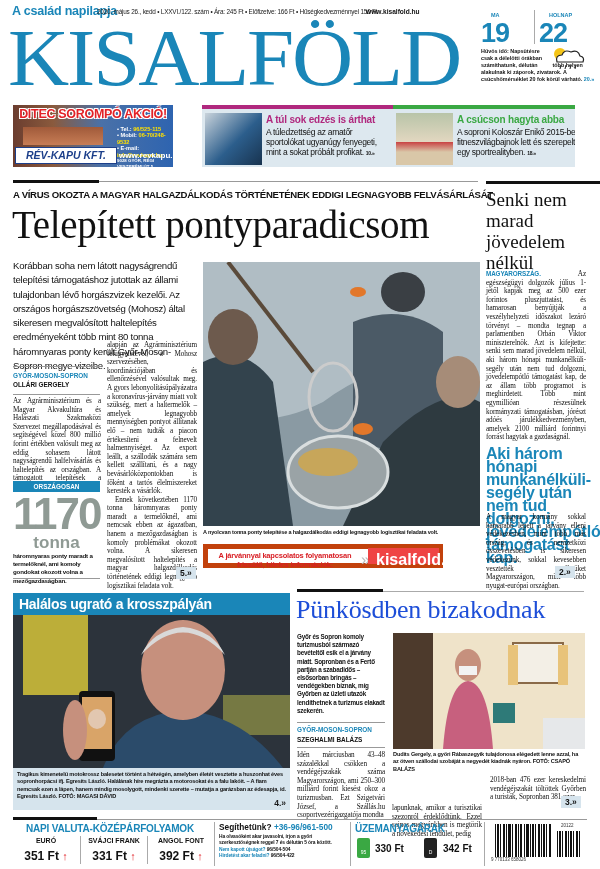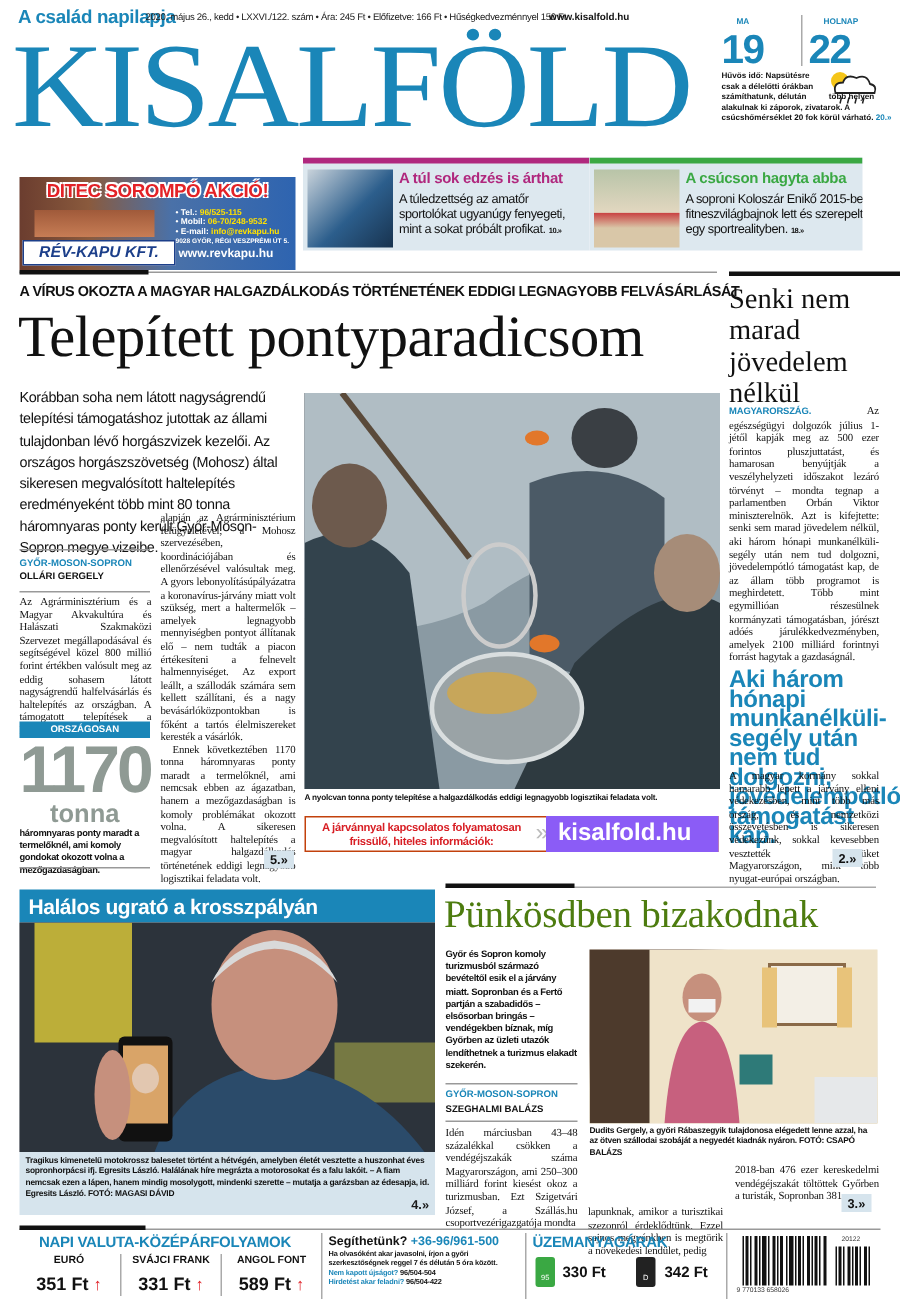--- a/index.html
+++ b/index.html
@@ -17,21 +17,21 @@
   
   #weather { left: 475px; top: 6px; width: 125px; height: 92px; }
   .wlab { position: absolute; top: 6px; font-size: 5.5px; font-weight: bold; color: #1a86b8; }
   .wtemp { position: absolute; top: 12px; font-size: 27px; font-weight: bold; color: #1a86b8; letter-spacing: -1px; }
   #wdiv { position: absolute; left: 59px; top: 4px; width: 1px; height: 34px; background: #aaa; }
   #wtext { position: absolute; left: 6px; top: 42px; width: 118px; font-size: 5.4px; line-height: 7px; color: #111; font-weight: bold; }
   #wtext .sm { display: inline-block; width: 70px; }
   #wicon { position: absolute; left: 76px; top: 40px; width: 34px; height: 26px; }
 
   
-  #ad { left: 13px; top: 105px; width: 184px; height: 62px; background: linear-gradient(90deg,#6b3d2f 0%,#8a5a3d 25%,#4a71a8 55%,#2e64b0 100%); overflow: hidden; margin-top: 13px; }
+  #ad { left: 13px; top: 105px; width: 160px; height: 62px; background: linear-gradient(90deg,#6b3d2f 0%,#8a5a3d 25%,#4a71a8 55%,#2e64b0 100%); overflow: hidden; }
   #ad-title { position: absolute; left: 0; right: 0; top: 2px; text-align: center; font-size: 12.5px; font-weight: 900; color: #e32227; text-shadow: 1px 1px 0 #fff, -1px -1px 0 #fff, 1px -1px 0 #fff, -1px 1px 0 #fff; letter-spacing: -0.3px; }
   #ad-contact { position: absolute; left: 104px; top: 21px; font-size: 5.6px; line-height: 6.4px; color: #fff; font-weight: bold; }
   #ad-contact .y { color: #ffe100; }
   #ad-brand { position: absolute; left: 2px; top: 42px; width: 102px; height: 17px; background: #fff; border: 1px solid #1c3f8a; font-size: 10.5px; font-weight: 900; color: #1c3f8a; font-style: italic; text-align: center; line-height: 15px; }
   #ad-web { position: absolute; left: 106px; top: 46px; font-size: 8px; font-weight: bold; color: #fff; }
   #ad-house { position: absolute; left: 10px; top: 22px; width: 80px; height: 18px; background: linear-gradient(180deg,#a05a3a,#c77d55); }
 
   .promo { top: 105px; height: 62px; background: #dde8ef; overflow: hidden; }
   .promo .bar { position: absolute; left: 0; right: 0; top: 0; height: 4px; }
   .promo .pimg { position: absolute; left: 3px; top: 8px; width: 57px; height: 52px; }
@@ -63,44 +63,44 @@
   #stat-unit { left: 13px; top: 533px; width: 87px; text-align: center; font-size: 17px; font-weight: bold; color: #8f9a94; }
   #stat-desc { left: 13px; top: 552px; width: 90px; font-size: 6.2px; line-height: 8.2px; font-weight: bold; color: #111; letter-spacing: -0.2px; }
   #stat-rule { left: 13px; top: 578px; width: 87px; }
 
   .pageref { background: #d6e4ed; color: #111; font-weight: bold; font-size: 8.5px; padding: 1px 4px; }
   #ref-main { left: 176px; top: 567px; }
 
   #photo-fish { left: 203px; top: 262px; width: 277px; height: 264px; background: radial-gradient(ellipse at 55% 35%,#c6cfd4 0%,#8d9ba4 30%,#52626c 60%,#2f3b42 100%); overflow: hidden; }
   #caption-fish { left: 203px; top: 529px; font-size: 5.5px; font-weight: bold; color: #111; letter-spacing: -0.15px; }
 
-  #banner { left: 203px; top: 544px; width: 276px; height: 24px; border: 1px solid #c2410c; background: #fff; }
+  #banner { left: 203px; top: 544px; width: 240px; height: 24px; border: 5px solid #c2410c; background: #fff; }
   #banner-text { position: absolute; left: 2px; top: 2px; width: 150px; text-align: center; font-size: 7.5px; line-height: 9px; font-weight: bold; color: #d81e24; letter-spacing: -0.2px; }
-  #banner-red { position: absolute; left: 160px; top: -1px; right: -1px; bottom: -1px; background: #8b5cf6; color: #fff; font-size: 16px; font-weight: bold; line-height: 24px; padding-left: 8px; }
+  #banner-red { position: absolute; left: 160px; top: -1px; right: -1px; bottom: -1px; background: #ef4444; color: #fff; font-size: 16px; font-weight: bold; line-height: 24px; padding-left: 8px; }
   #banner-chev { position: absolute; left: 153px; top: 2px; width: 10px; height: 18px; color: #bbb; font-size: 16px; line-height: 18px; }
 
   
   #right-rule { left: 486px; top: 181px; width: 114px; height: 3px; background: #111; }
   #right-head { left: 486px; top: 189px; width: 114px; font-family: "Liberation Serif", serif; font-size: 19px; line-height: 21px; color: #111; }
   #right-body1 { left: 486px; top: 270px; width: 100px; }
   #right-quote { left: 486px; top: 447px; width: 104px; font-size: 16px; line-height: 13px; font-weight: bold; color: #1a86b8; letter-spacing: -0.2px; }
   #right-body2 { left: 486px; top: 513px; width: 100px; }
   #ref-right { left: 555px; top: 566px; }
 
   
   #story2-head { left: 13px; top: 593px; width: 277px; height: 22px; background: #1a86b8; color: #fff; font-size: 14px; font-weight: bold; line-height: 22px; padding-left: 6px; letter-spacing: -0.3px; }
   #photo-man { left: 13px; top: 615px; width: 277px; height: 153px; background: radial-gradient(ellipse at 60% 45%,#c9a99b 0%,#8d6c62 20%,#3a4048 55%,#1e2530 100%); overflow: hidden; }
   #caption-box { left: 13px; top: 768px; width: 277px; height: 42px; background: #d6e4ed; }
   #caption-man { position: absolute; left: 4px; top: 3px; width: 270px; font-size: 5.6px; line-height: 7.4px; font-weight: bold; color: #111; letter-spacing: -0.15px; }
   #ref-man { position: absolute; right: 4px; bottom: 2px; font-size: 8.5px; font-weight: bold; }
 
   
   #story3-rule { left: 297px; top: 591px; width: 287px; height: 1px; background: #aaa; }
   #story3-rule-thick { left: 297px; top: 589px; width: 86px; height: 3px; background: #111; }
-  #story3-head { left: 296px; top: 595px; font-family: "Liberation Serif", serif; font-size: 26px; line-height: 30px; color: #4d7c0f; letter-spacing: -0.2px; }
+  #story3-head { left: 296px; top: 595px; font-family: "Liberation Serif", serif; font-size: 26px; line-height: 30px; color: #1d4ed8; letter-spacing: -0.2px; }
   #story3-lead { left: 297px; top: 633px; width: 88px; font-size: 6.3px; line-height: 8.2px; font-weight: bold; color: #111; letter-spacing: -0.2px; }
   #story3-rule2 { left: 297px; top: 722px; width: 88px; }
   #story3-loc { left: 297px; top: 726px; font-size: 6.4px; font-weight: bold; color: #1a86b8; }
   #story3-name { left: 297px; top: 736px; font-size: 6.4px; font-weight: bold; color: #111; }
   #story3-rule3 { left: 297px; top: 747px; width: 88px; }
   #story3-c1 { left: 297px; top: 751px; width: 88px; }
   #story3-c2 { left: 392px; top: 804px; width: 90px; }
   #story3-c3 { left: 490px; top: 776px; width: 96px; }
   #photo-room { left: 393px; top: 633px; width: 192px; height: 116px; background: linear-gradient(135deg,#5c4535 0%,#6e5443 22%,#e8dcc3 30%,#f1e6cf 60%,#d9c8a5 100%); overflow: hidden; }
   #caption-room { left: 393px; top: 751px; width: 192px; font-size: 5.6px; line-height: 7.4px; font-weight: bold; color: #111; letter-spacing: -0.15px; }
@@ -283,21 +283,21 @@
 <div class="abs" id="footer-rule-thick"></div>
 <div class="abs" id="fx-title">NAPI VALUTA-KÖZÉPÁRFOLYAMOK</div>
 
 <div class="abs fx-cur" style="left:13px">EURÓ</div>
 <div class="abs fx-val" style="left:13px"><span>351 Ft</span> <span class="up">↑</span></div>
 <div class="abs vsep" style="left:80px;top:836px;height:28px"></div>
 <div class="abs fx-cur" style="left:81px">SVÁJCI FRANK</div>
 <div class="abs fx-val" style="left:81px"><span>331 Ft</span> <span class="up">↑</span></div>
 <div class="abs vsep" style="left:147px;top:836px;height:28px"></div>
 <div class="abs fx-cur" style="left:148px">ANGOL FONT</div>
-<div class="abs fx-val" style="left:148px"><span>589 Ft</span> <span class="up">↑</span></div>
+<div class="abs fx-val" style="left:148px"><span>392 Ft</span> <span class="up">↑</span></div>
 
 <div class="abs vsep" style="left:214px;top:822px;height:44px"></div>
 <div class="abs" id="help-title"><span>Segíthetünk?</span> <span class="ph">+36-96/961-500</span></div>
 <div class="abs" id="help-text">
   <div>Ha olvasóként akar javasolni, írjon a győri szerkesztőségnek reggel 7 és délután 5 óra között.</div>
   <div><span class="q">Nem kapott újságot?</span> <span>96/504-504</span></div>
   <div><span class="q">Hirdetést akar feladni?</span> <span>96/504-422</span></div>
 </div>
 
 <div class="abs vsep" style="left:350px;top:822px;height:44px"></div>

